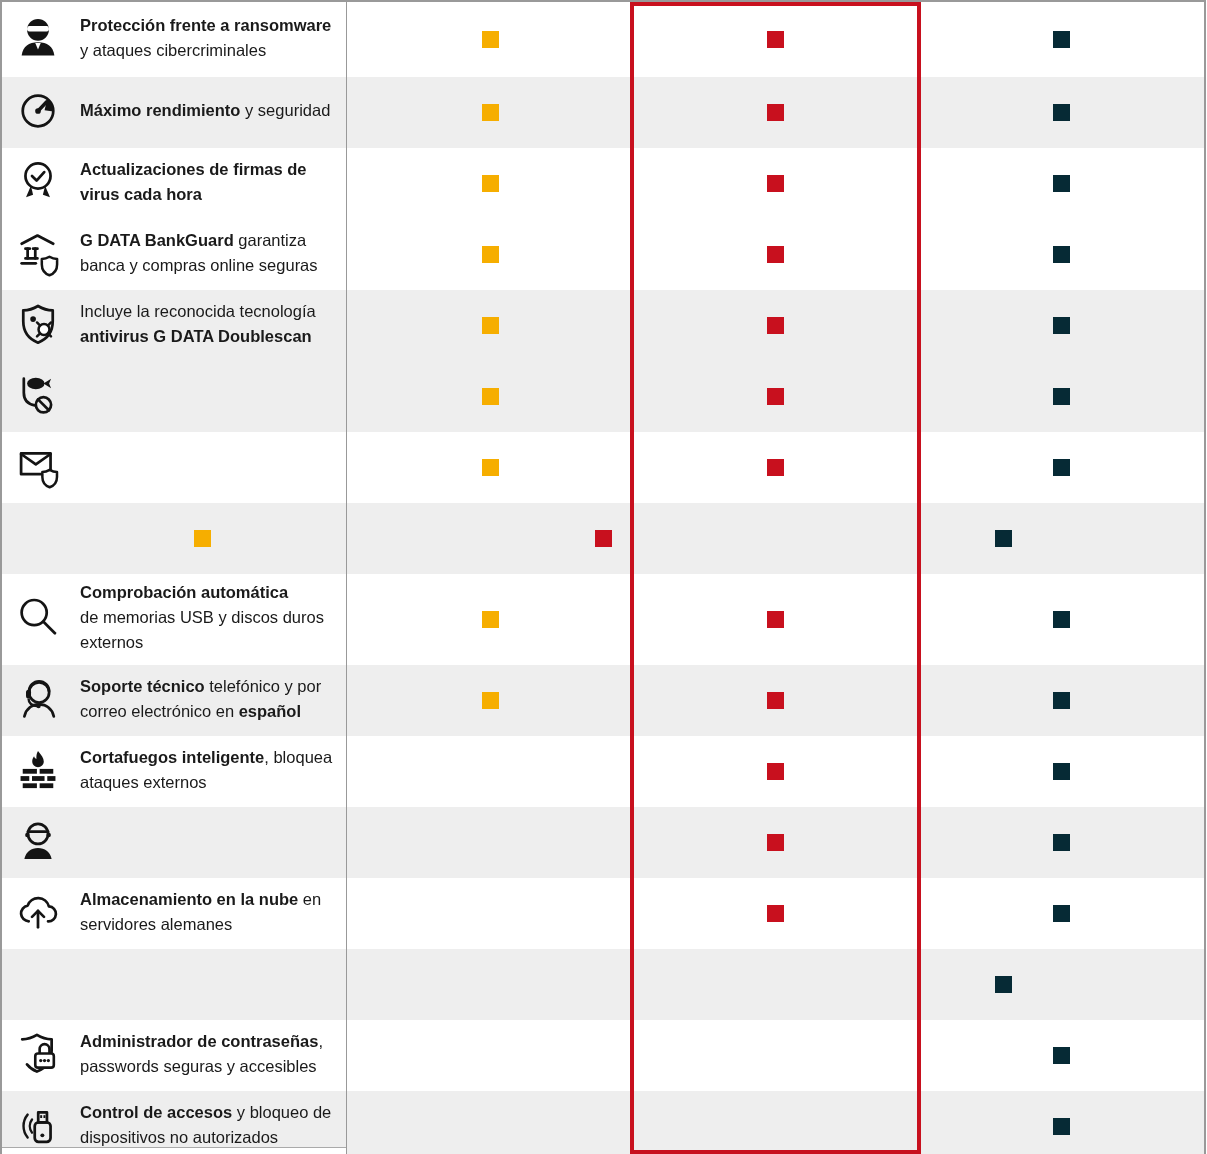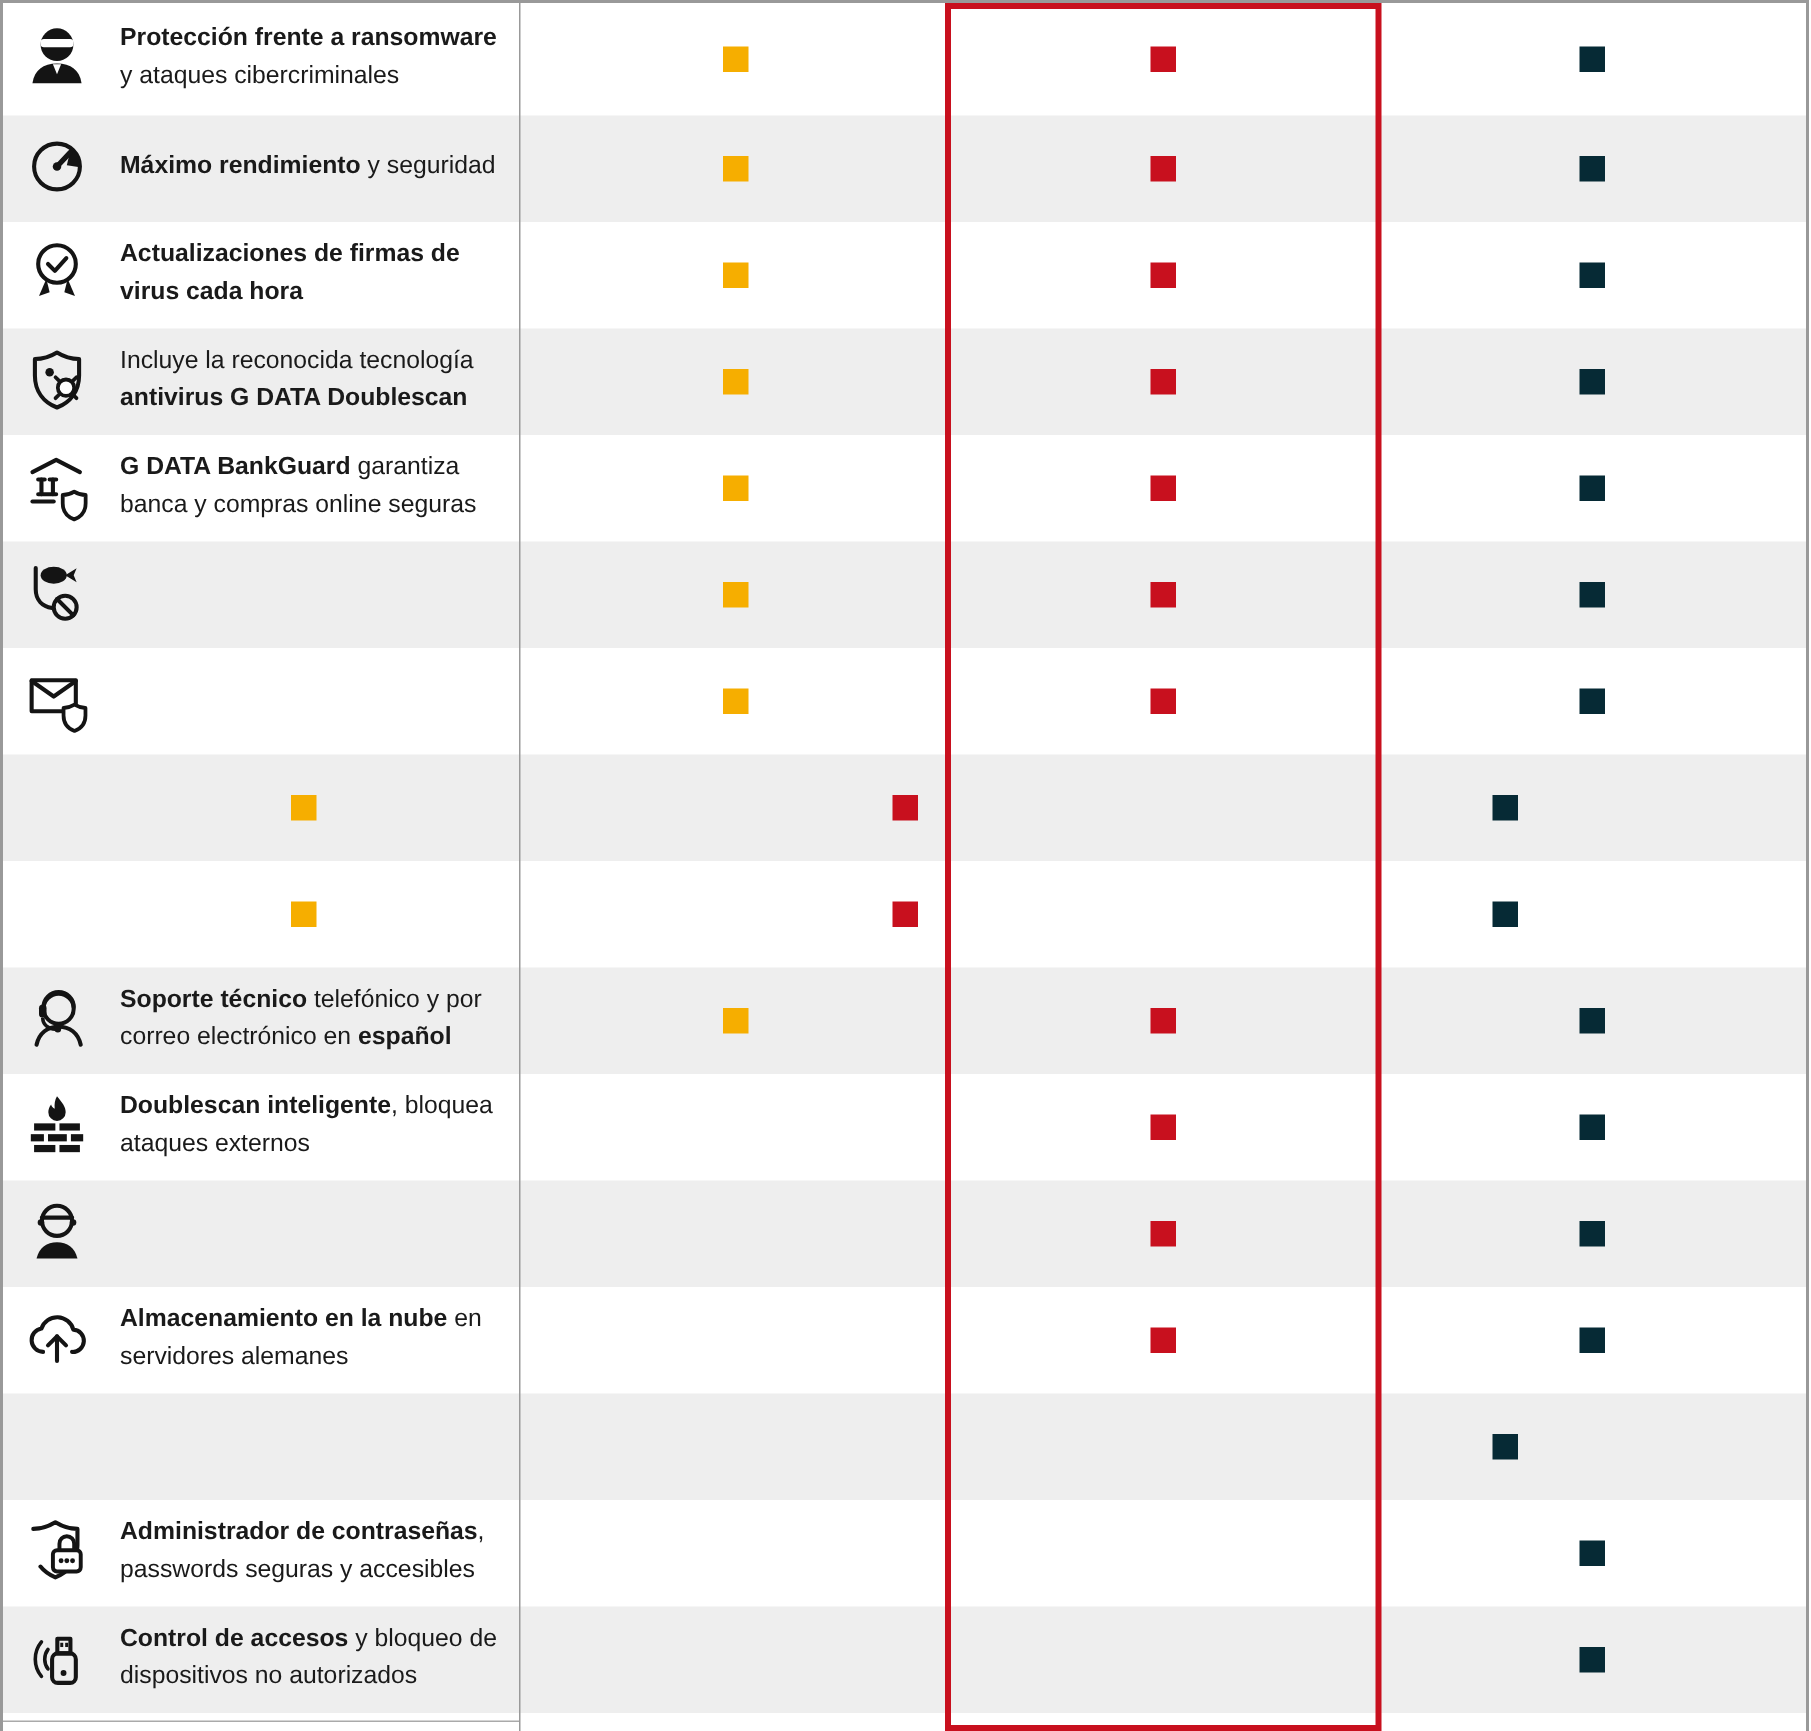--- a/index.html
+++ b/index.html
@@ -111,42 +111,20 @@
           <div class="cell">
             <span class="marker" style="background: rgb(246, 174, 0);"></span>
           </div>
           <div class="cell">
             <span class="marker" style="background: rgb(200, 16, 30);"></span>
           </div>
           <div class="cell">
             <span class="marker" style="background: rgb(6, 42, 53);"></span>
           </div>
         </div>
-        <div class="row stripe">
-          <div class="feature-cell">
-            <span class="icon">
-              <svg viewBox="0 0 44 44">
-                <path d="M8.5 9.5c4.8 0 9.3-1.4 13.5-4 4.2 2.6 8.7 4 13.5 4v10c0 9.7-5.4 16.4-13.5 19.6C13.9 35.9 8.5 29.2 8.5 19.5z" fill="none" stroke="#141414" stroke-width="2.5" stroke-linecap="round" stroke-linejoin="round"></path>
-                <circle cx="17.5" cy="17.5" r="2.6" fill="#141414"></circle>
-                <circle cx="27.5" cy="27" r="5" fill="#fff" stroke="#141414" stroke-width="2.3"></circle>
-                <path d="M23.5 23l-2.4-2.4M31.5 23l2.4-2.4M23.5 31l-2.4 2.4M31.5 31l2.4 2.4" stroke="#141414" stroke-width="2.3" fill="none" stroke-linecap="round"></path>
-              </svg>
-            </span>
-            <div class="feature-text"><span>Incluye la reconocida tecnología </span><span class="b">antivirus G DATA Doublescan</span></div>
-          </div>
-          <div class="cell">
-            <span class="marker" style="background: rgb(246, 174, 0);"></span>
-          </div>
-          <div class="cell">
-            <span class="marker" style="background: rgb(200, 16, 30);"></span>
-          </div>
-          <div class="cell">
-            <span class="marker" style="background: rgb(6, 42, 53);"></span>
-          </div>
-        </div>
         <div class="row">
           <div class="feature-cell">
             <span class="icon">
               <svg viewBox="0 0 44 44">
                 <path d="M7 13.5L21.5 6 36 13.5" fill="none" stroke="#141414" stroke-width="2.5" stroke-linecap="round" stroke-linejoin="round"></path>
                 <path d="M12.5 18v9M19.5 18v9" fill="none" stroke="#141414" stroke-width="2.5" stroke-linecap="round" stroke-linejoin="round"></path>
                 <path d="M10.5 18h4M17.5 18h4M10.5 27h11" fill="none" stroke="#141414" stroke-width="2.5" stroke-linecap="round" stroke-linejoin="round"></path>
                 <path d="M7 31.5h13" fill="none" stroke="#141414" stroke-width="2.5" stroke-linecap="round" stroke-linejoin="round"></path>
                 <path d="M25.5 27.5c2.5 0 4.9-.8 7-2.1 2.1 1.3 4.5 2.1 7 2.1v5c0 5-2.8 8.4-7 9.9-4.2-1.5-7-4.9-7-9.9z" fill="#fff" stroke="#141414" stroke-width="2.3" stroke-linejoin="round"></path>
               </svg>
@@ -160,20 +138,42 @@
             <span class="marker" style="background: rgb(200, 16, 30);"></span>
           </div>
           <div class="cell">
             <span class="marker" style="background: rgb(6, 42, 53);"></span>
           </div>
         </div>
         <div class="row stripe">
           <div class="feature-cell">
             <span class="icon">
               <svg viewBox="0 0 44 44">
+                <path d="M8.5 9.5c4.8 0 9.3-1.4 13.5-4 4.2 2.6 8.7 4 13.5 4v10c0 9.7-5.4 16.4-13.5 19.6C13.9 35.9 8.5 29.2 8.5 19.5z" fill="none" stroke="#141414" stroke-width="2.5" stroke-linecap="round" stroke-linejoin="round"></path>
+                <circle cx="17.5" cy="17.5" r="2.6" fill="#141414"></circle>
+                <circle cx="27.5" cy="27" r="5" fill="#fff" stroke="#141414" stroke-width="2.3"></circle>
+                <path d="M23.5 23l-2.4-2.4M31.5 23l2.4-2.4M23.5 31l-2.4 2.4M31.5 31l2.4 2.4" stroke="#141414" stroke-width="2.3" fill="none" stroke-linecap="round"></path>
+              </svg>
+            </span>
+            <div class="feature-text"><span>Incluye la reconocida tecnología </span><span class="b">antivirus G DATA Doublescan</span></div>
+          </div>
+          <div class="cell">
+            <span class="marker" style="background: rgb(246, 174, 0);"></span>
+          </div>
+          <div class="cell">
+            <span class="marker" style="background: rgb(200, 16, 30);"></span>
+          </div>
+          <div class="cell">
+            <span class="marker" style="background: rgb(6, 42, 53);"></span>
+          </div>
+        </div>
+        <div class="row stripe">
+          <div class="feature-cell">
+            <span class="icon">
+              <svg viewBox="0 0 44 44">
                 <path d="M9 7v13c0 6.5 4 10.5 10 11.5" fill="none" stroke="#141414" stroke-width="2.5" stroke-linecap="round" stroke-linejoin="round"></path>
                 <ellipse cx="20" cy="11.5" rx="8" ry="5.2" fill="#141414"></ellipse>
                 <path d="M27 11.5l7-4.3-1.8 4.3L34 15.8z" fill="#141414"></path>
                 <circle cx="27" cy="31" r="7" fill="none" stroke="#141414" stroke-width="2.5" stroke-linecap="round" stroke-linejoin="round"></circle>
                 <path d="M22 26l10 10" fill="none" stroke="#141414" stroke-width="2.5" stroke-linecap="round" stroke-linejoin="round"></path>
               </svg>
             </span>
           </div>
           <div class="cell">
             <span class="marker" style="background: rgb(246, 174, 0);"></span>
@@ -210,20 +210,30 @@
             <span class="marker" style="background: rgb(246, 174, 0);"></span>
           </div>
           <div class="cell">
             <span class="marker" style="background: rgb(200, 16, 30);"></span>
           </div>
           <div class="cell">
             <span class="marker" style="background: rgb(6, 42, 53);"></span>
           </div>
         </div>
         <div class="row">
+          <div class="feature-cell">
+            <span class="icon">
+              <svg viewBox="0 0 44 44">
+                <circle cx="18.5" cy="17" r="11.5" fill="none" stroke="#141414" stroke-width="2.5" stroke-linecap="round" stroke-linejoin="round"></circle>
+                <path d="M27 25.5L37.5 36" fill="none" stroke="#141414" stroke-width="2.5" stroke-linecap="round" stroke-linejoin="round"></path>
+              </svg>
+            </span>
+            <div class="feature-text"><span class="b">Comprobación automática
+</span><span>de memorias USB y discos duros externos</span></div>
+          </div>
           <div class="cell">
             <span class="marker" style="background: rgb(246, 174, 0);"></span>
           </div>
           <div class="cell">
             <span class="marker" style="background: rgb(200, 16, 30);"></span>
           </div>
           <div class="cell">
             <span class="marker" style="background: rgb(6, 42, 53);"></span>
           </div>
         </div>
@@ -260,21 +270,21 @@
                   <rect x="8" y="21" width="13" height="4.4"></rect>
                   <rect x="23.5" y="21" width="12.5" height="4.4"></rect>
                   <rect x="6" y="27.6" width="8" height="4.4"></rect>
                   <rect x="16.5" y="27.6" width="11.5" height="4.4"></rect>
                   <rect x="30.5" y="27.6" width="7.5" height="4.4"></rect>
                   <rect x="8" y="34.2" width="13" height="4.4"></rect>
                   <rect x="23.5" y="34.2" width="12.5" height="4.4"></rect>
                 </g>
               </svg>
             </span>
-            <div class="feature-text"><span class="b">Doublescan inteligente</span><span>, bloquea ataques externos</span></div>
+            <div class="feature-text"><span class="b">Cortafuegos inteligente</span><span>, bloquea ataques externos</span></div>
           </div>
           <div class="cell"></div>
           <div class="cell">
             <span class="marker" style="background: rgb(200, 16, 30);"></span>
           </div>
           <div class="cell">
             <span class="marker" style="background: rgb(6, 42, 53);"></span>
           </div>
         </div>
         <div class="row stripe">

